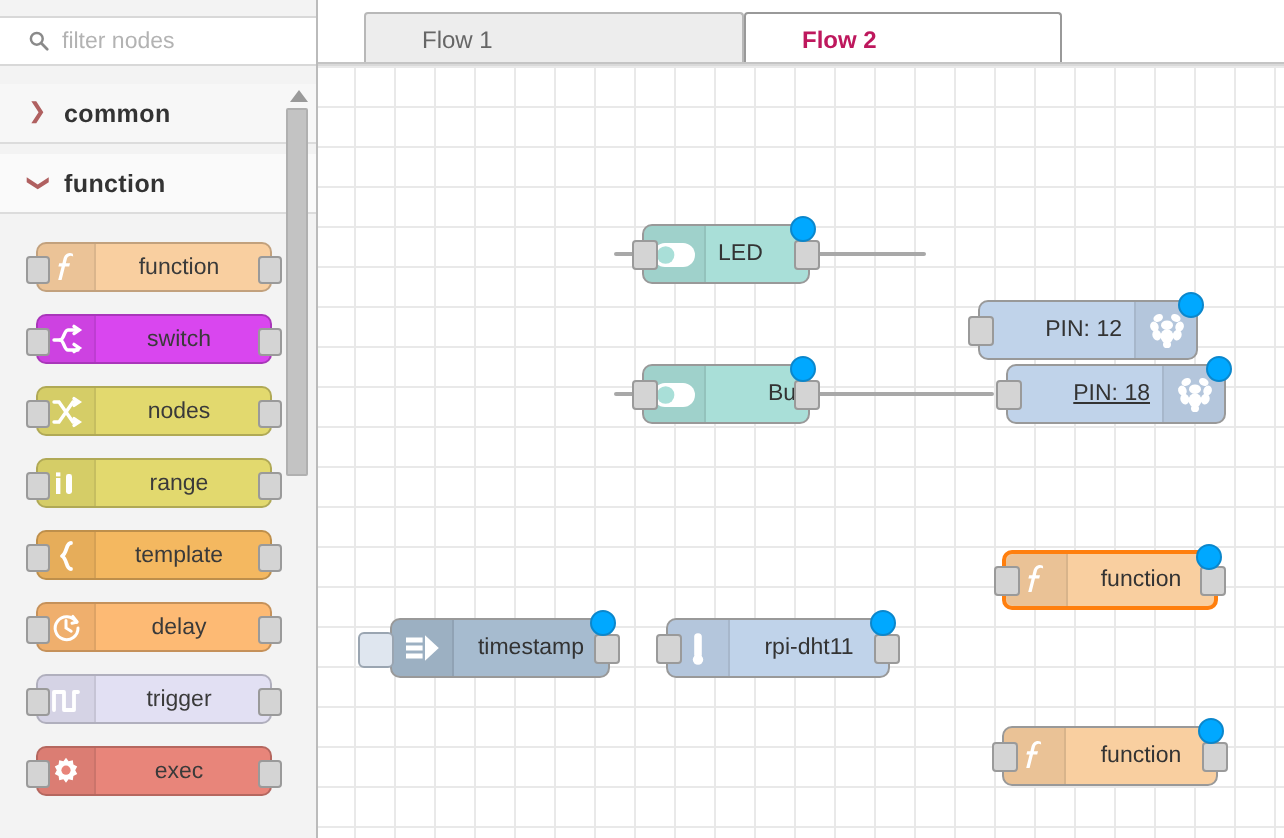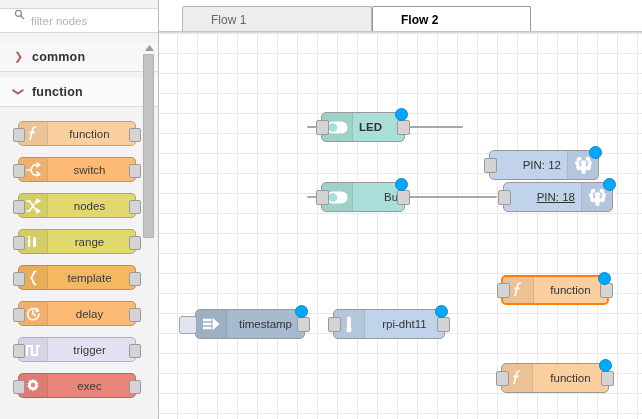--- a/index.html
+++ b/index.html
@@ -13,21 +13,21 @@
 
   
   .palette{
     position:absolute;left:0;top:0;width:159px;height:419px;
     background:#f3f3f3;border-right:1px solid #bbb;box-sizing:border-box;
     overflow:hidden;
   }
   .filter-box{
     position:absolute;left:0;top:8px;width:158px;height:25px;
     background:#fff;border-top:1px solid #d8d8d8;border-bottom:1px solid #d8d8d8;
-    box-sizing:border-box;display:flex;padding-left:14px;
+    box-sizing:border-box;display:flex;align-items:center;padding-left:14px;
   }
   .filter-icon{
     width:11px;height:11px;margin-right:6px;flex:0 0 auto;color:#8a8a8a;display:block;
   }
   .filter-input{
     border:0;outline:0;background:transparent;font-family:"Liberation Sans",sans-serif;
     font-size:11.5px;color:#333;width:120px;padding:0;
   }
   .filter-input::placeholder{color:#b3b3b3;}
 
@@ -80,21 +80,21 @@
     background:#fff;box-sizing:border-box;
   }
   .tab{
     position:absolute;top:6px;height:26px;box-sizing:border-box;
     display:flex;align-items:center;padding-left:28px;
     font-size:12px;color:#666;cursor:pointer;
     border:1px solid #b8b8b8;border-bottom:none;background:#ededed;
     border-radius:2px 2px 0 0;
   }
   .tab.t1{left:23px;width:190px;}
-  .tab.t2{left:213px;width:159px;background:#fff;color:#000000;font-weight:bold;border-color:#999;}
+  .tab.t2{left:213px;width:159px;background:#fff;color:#be185d;font-weight:bold;border-color:#999;}
 
   .canvas{
     position:absolute;left:0;top:31px;right:0;bottom:0;
     background-color:#fff;
     background-image:
       linear-gradient(to right, #e9e9e9 1px, transparent 1px),
       linear-gradient(to bottom, #e9e9e9 1px, transparent 1px);
     background-size:20px 20px;
     background-position:-2px 1px;
     border-top:1px solid #c4c4c4;
@@ -170,21 +170,21 @@
         <span class="port in"></span>
         <span class="ic">
           <svg width="15" height="16" viewBox="0 0 15 16">
               <path d="M10.6 2.2c-1.1-.7-2.6-.4-3.1 1L6.9 5.6H9l-.4 1.6H6.5L4.8 14H3.1l1.7-6.8H3.2l.4-1.6h1.6l.6-2.5C6.4 1 8.6-.3 10.4.9z" fill="#fff"></path>
             </svg>
         </span>
         <span class="lbl">function</span>
         <span class="port out"></span>
       </div>
 
-      <div class="pnode" style="top:50px;background:#fdba74;">
+      <div class="pnode" style="top:50px;background:#d946ef;">
         <span class="port in"></span>
         <span class="ic">
           <svg width="16" height="16" viewBox="0 0 16 16" fill="none" stroke="#fff" stroke-width="1.7" stroke-linecap="round">
             <path d="M2 8h3c2 0 2-5 4-5h5"></path>
               <path d="M5 8c2 0 2 5 4 5h5"></path>
             <path d="M12 1.2 14.6 3 12 4.8"></path>
               <path d="M12 10.2 14.6 12 12 13.8"></path>
           </svg>
         </span>
         <span class="lbl">switch</span>
@@ -292,21 +292,21 @@
       <div class="wire" style="left:148px;top:164px;width:190px;"></div>
 
       <div class="fnode" style="left:162px;top:80px;width:84px;background:#a9dfd8;">
         <span class="fport in"></span>
         <span class="fic">
           <svg width="22" height="13" viewBox="0 0 22 13">
             <rect x="0.5" y="0.5" width="21" height="12" rx="6" fill="#fff"></rect>
             <circle cx="6.8" cy="6.5" r="4.4" fill="#a9dfd8"></circle>
           </svg>
         </span>
-        <span class="flbl" style="text-align:left;font-weight:bold;">LED</span>
+        <span class="flbl" style="text-align:left;">LED</span>
         <span class="fport out"></span>
         <span class="dot"></span>
       </div>
 
       <div class="fnode" style="left:330px;top:80px;width:110px;background:#c0d3ea;margin-top:38px;">
         <span class="fport in"></span>
         <span class="flbl" style="text-align:right;">PIN: 12</span>
         <span class="fic right">
           <svg width="17" height="18" viewBox="0 0 17 18">
             <g fill="#fff">

